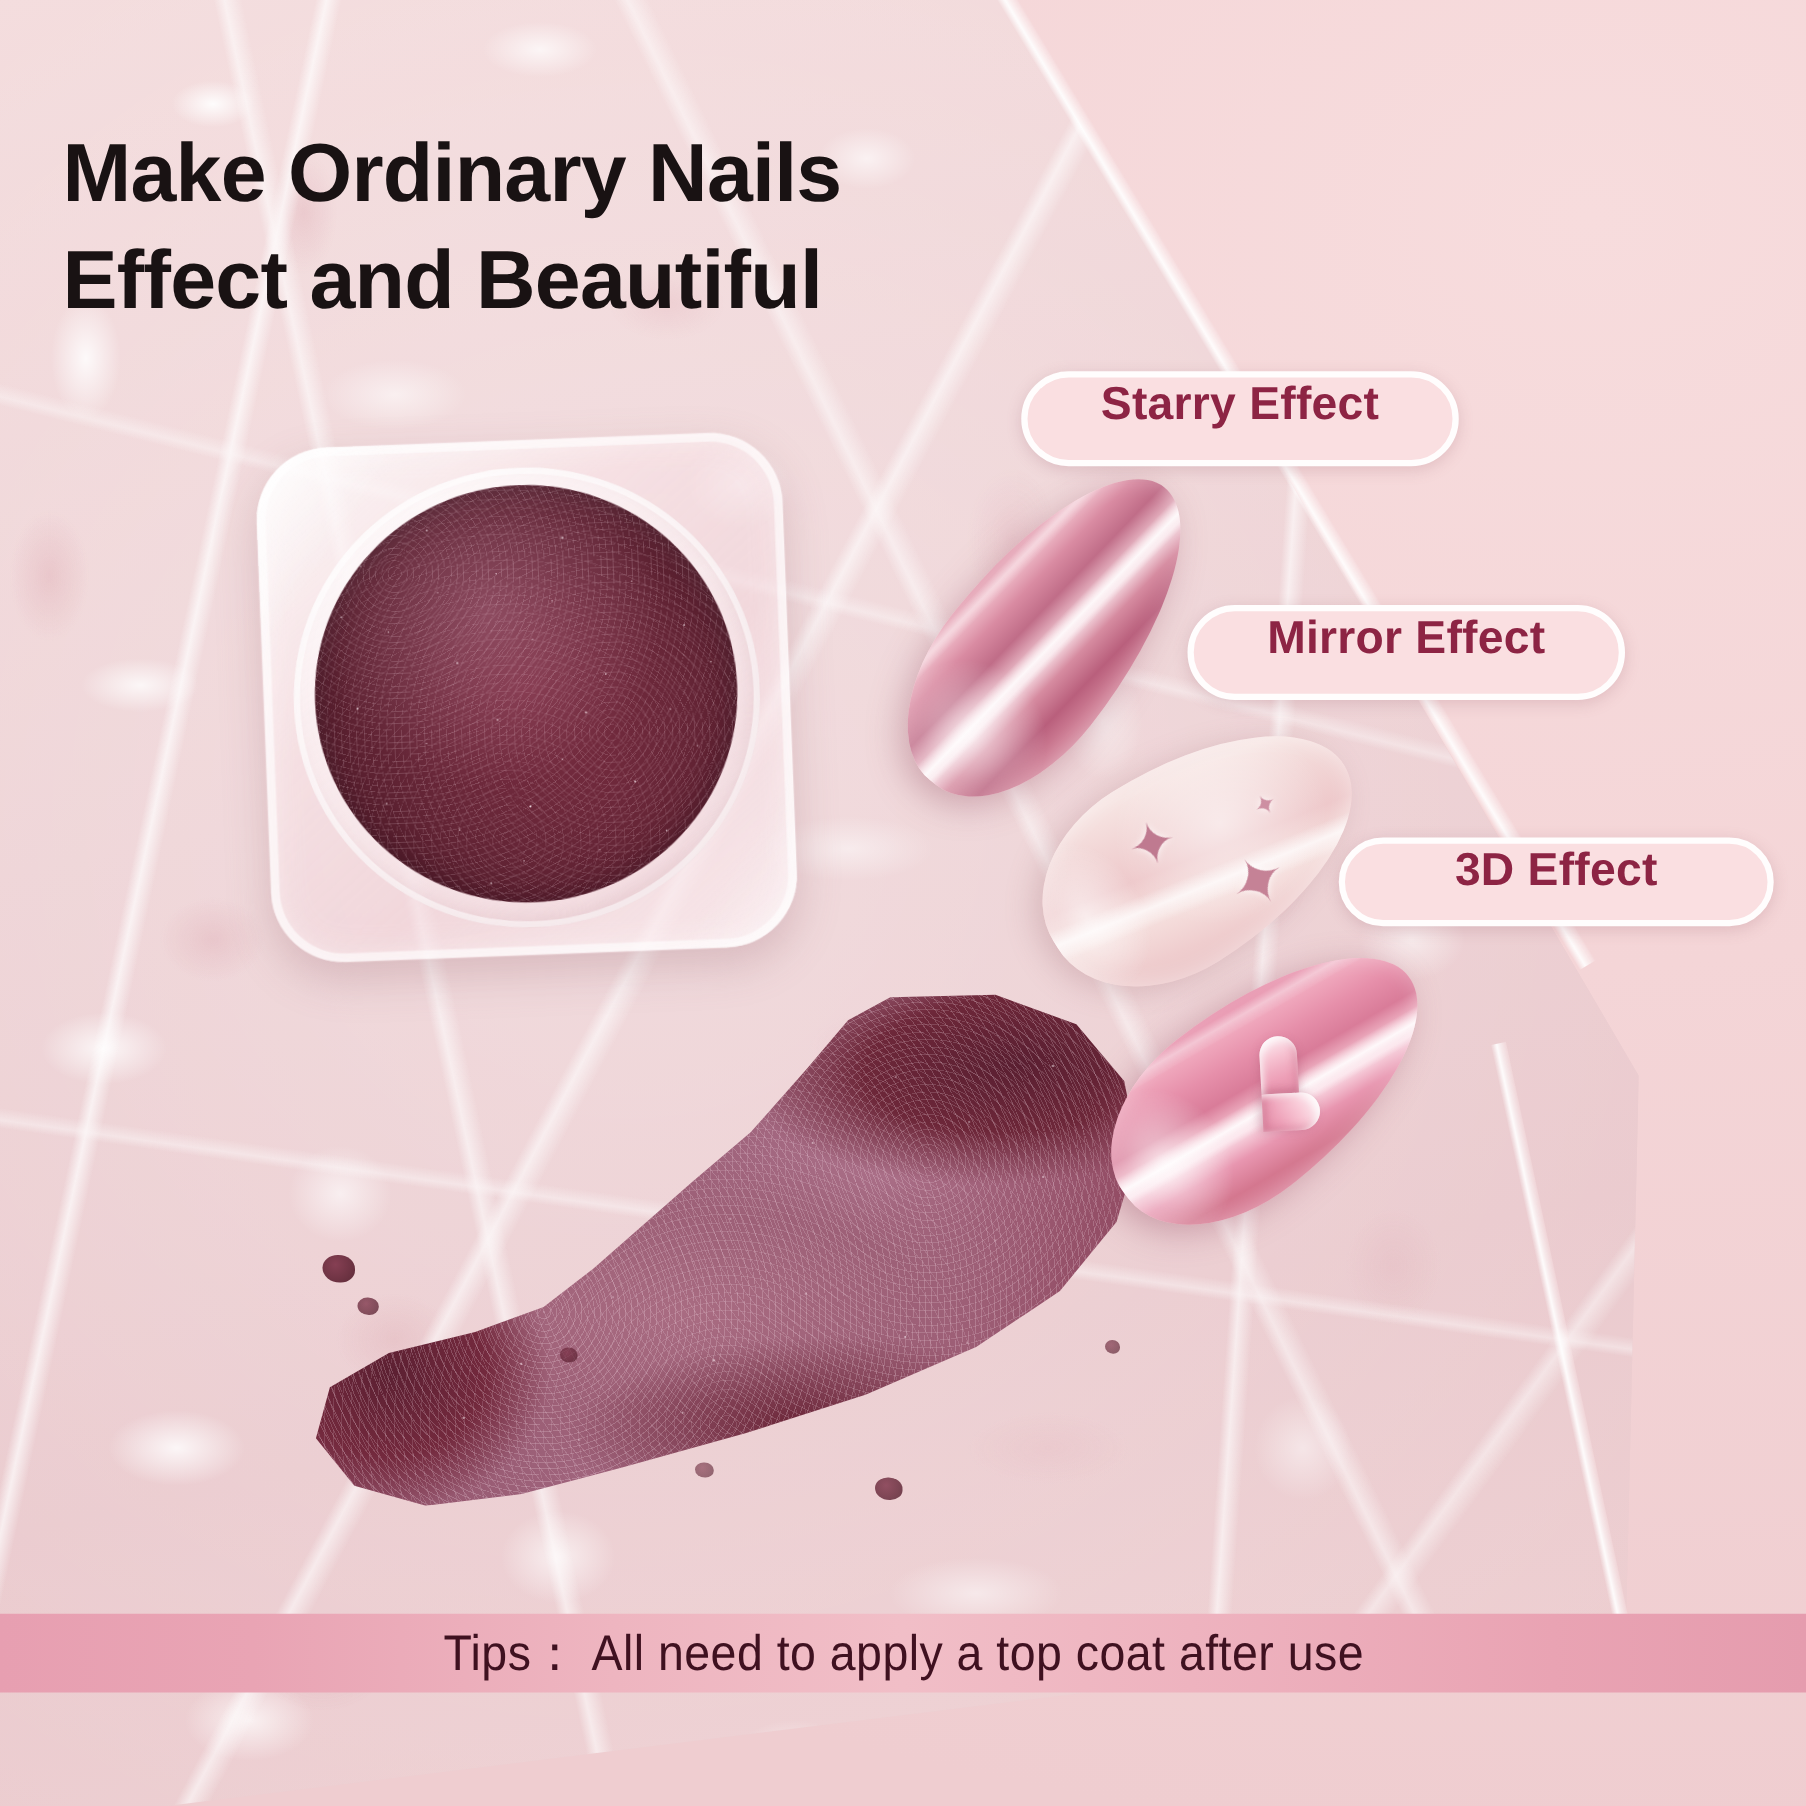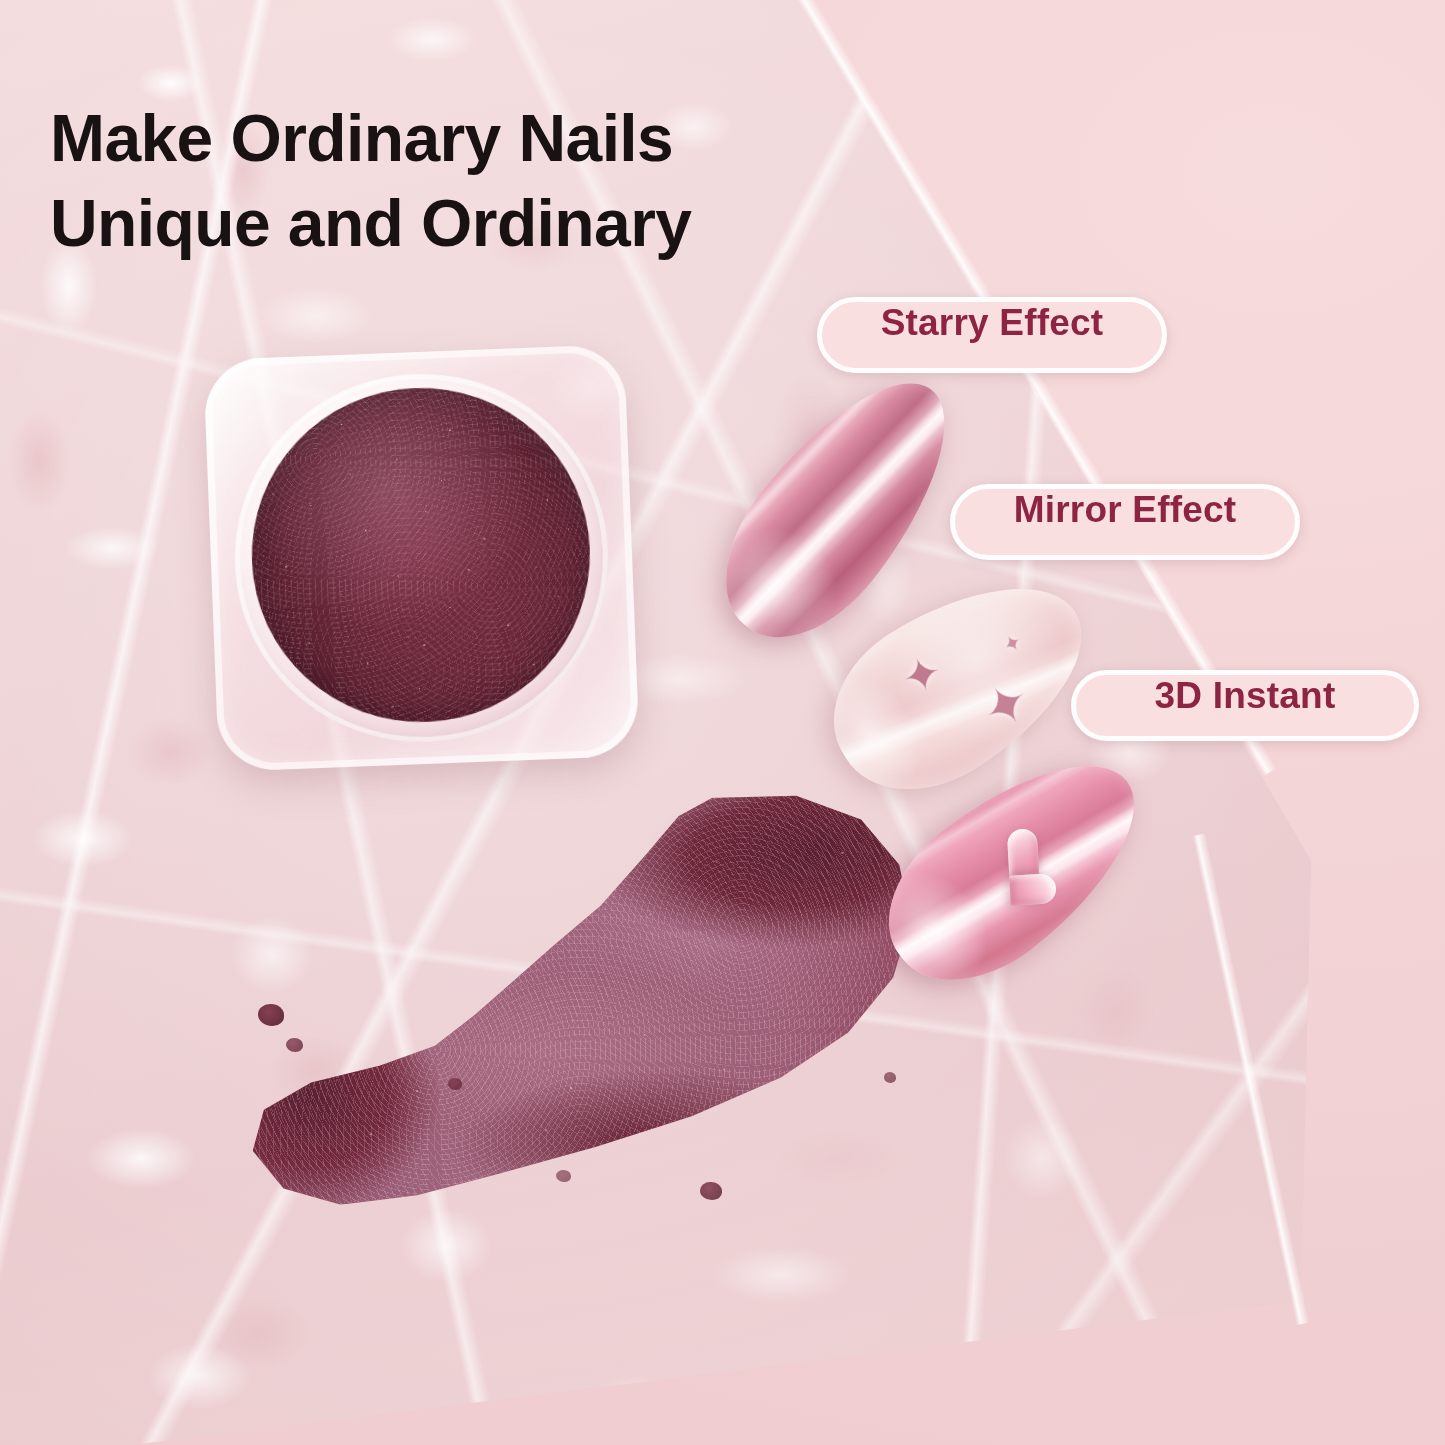--- a/index.html
+++ b/index.html
@@ -455,21 +455,21 @@
   <div class="sheet-mottle"></div>
   <div class="sheet-ridges"></div>
 
   <div class="sheet-edge-tr">
     <div class="sheet-edge-line" style="left:780px; top:-30px; width:14px; height:940px; transform:rotate(-31deg); transform-origin:top left;"></div>
     <div class="sheet-edge-line" style="left:1193px; top:836px; width:12px; height:500px; transform:rotate(-12deg); transform-origin:top left;"></div>
   </div>
 
   <h1 class="headline">
     <span class="hl-line">Make Ordinary Nails</span>
-    <span class="hl-line">Unique and Ordinary</span>
+    <span class="hl-line">Effect and Beautiful</span>
   </h1>
 
   <div class="jar">
     <div class="jar-body"></div>
     <div class="jar-rim"></div>
     <div class="jar-powder">
       <div class="jar-grain"></div>
     </div>
     <div class="jar-glass-hl"></div>
   </div>
@@ -501,17 +501,23 @@
     <div class="heart-3d"></div>
   </div>
 
   <div class="pill" id="pill-starry">
     <span>Starry Effect</span>
   </div>
   <div class="pill" id="pill-mirror">
     <span>Mirror Effect</span>
   </div>
   <div class="pill" id="pill-3d">
-    <span>3D Instant</span>
-  </div>
-
+    <span>3D Effect</span>
+  </div>
+
+  <div class="tips-bar">
+    <div class="tips-text">
+      <span class="tips-label">Tips：</span>
+      <span>All need to apply a top coat after use</span>
+    </div>
+  </div>
 
 </div>
 
 </body></html>

